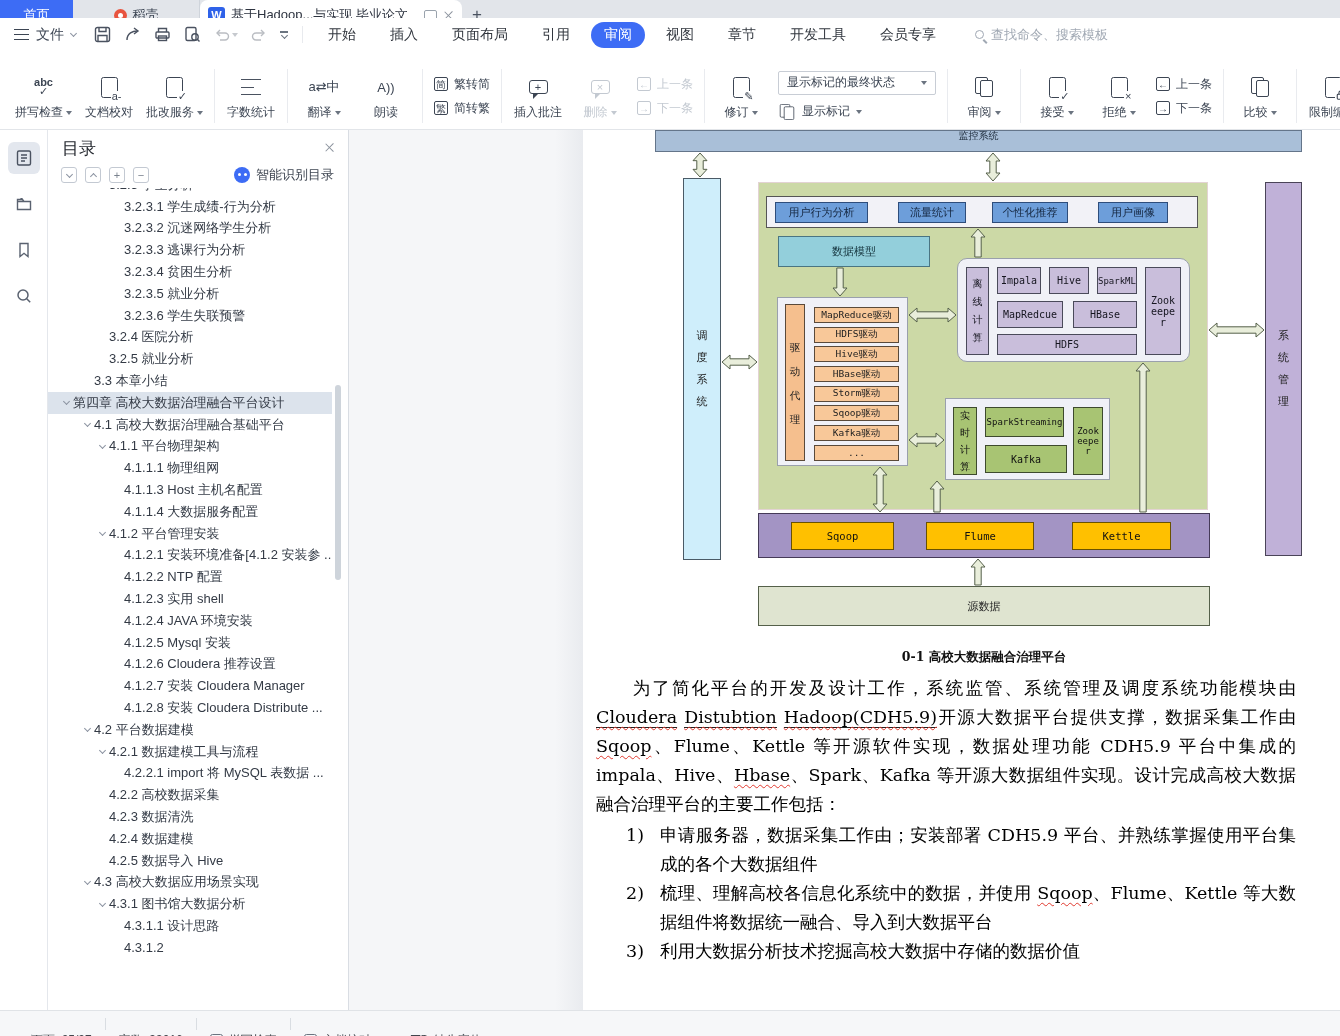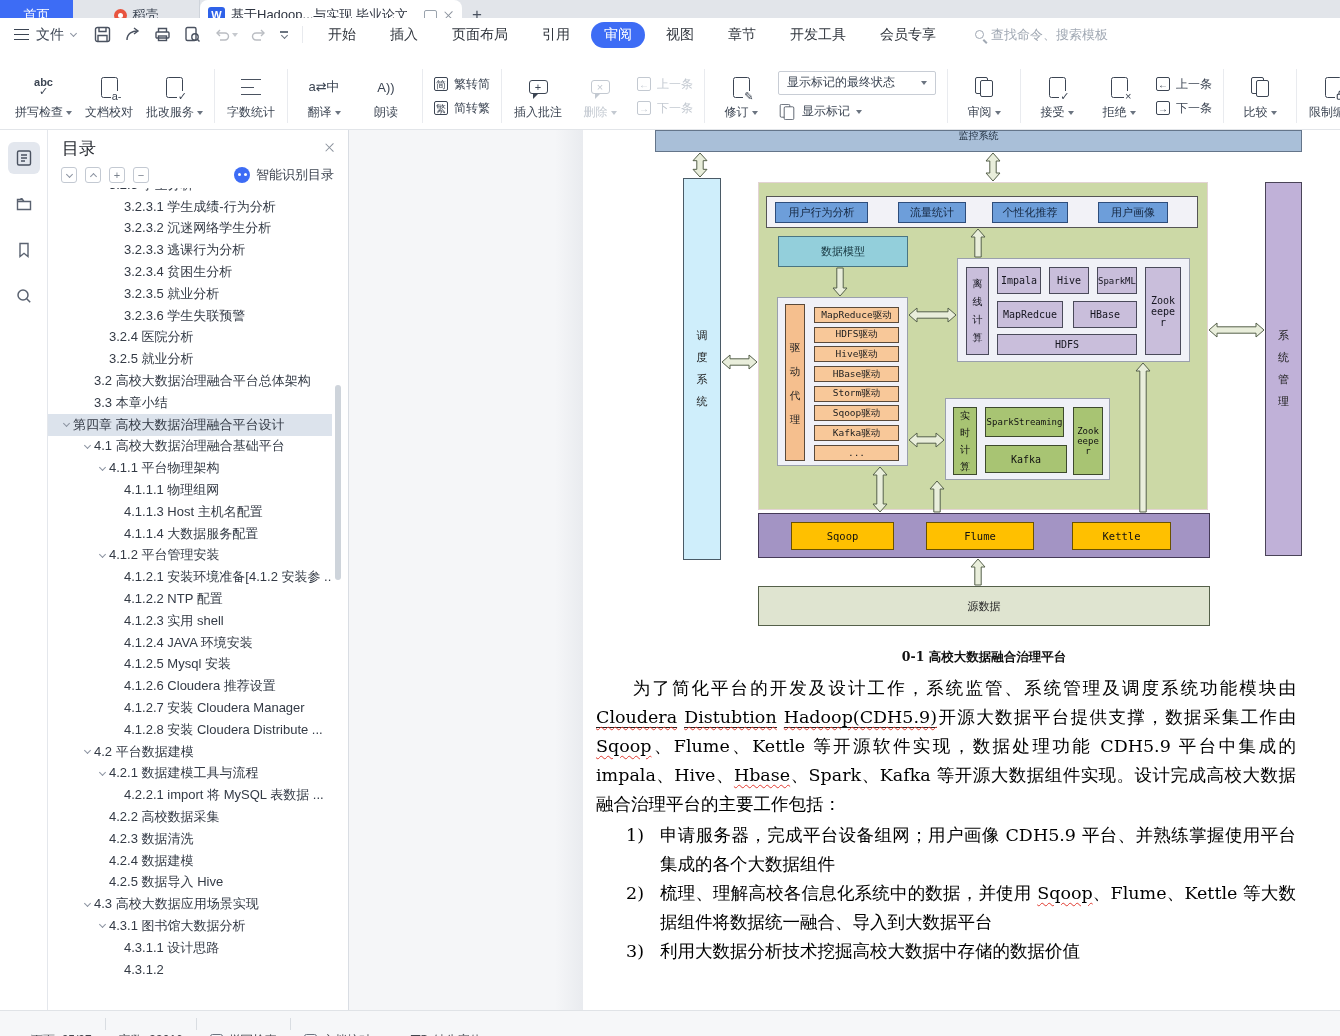--- a/index.html
+++ b/index.html
@@ -497,24 +497,20 @@
           <div class="toc-row lvl3">
             <span class="slot"></span>
             <span>3.2.4 医院分析</span>
           </div>
           <div class="toc-row lvl3">
             <span class="slot"></span>
             <span>3.2.5 就业分析</span>
           </div>
           <div class="toc-row lvl2">
             <span class="slot"></span>
-            <span>3.2 高校大数据治理融合平台总体架构</span>
-          </div>
-          <div class="toc-row lvl2">
-            <span class="slot"></span>
             <span>3.3 本章小结</span>
           </div>
           <div class="toc-row lvl1 sel">
             <span class="slot">
               <span class="cv"></span>
             </span>
             <span>第四章 高校大数据治理融合平台设计</span>
           </div>
           <div class="toc-row lvl2">
             <span class="slot">
@@ -630,39 +626,39 @@
       <div class="box dg monitor-bar"><span>监控系统</span></div>
       <div class="box dg side-bar" style="left:682px;top:52px;width:37px;height:374px;background:#c0b1d8;border:1px solid #4a4458;">
           <span class="vt" style="line-height:22px;">系统管理</span>
         </div>
       <div class="box dg green"></div>
       <div class="box dg strip"></div>
       <div class="appbox dg" style="left:192px;width:93px;">用户行为分析</div>
       <div class="appbox dg" style="left:315px;width:68px;">流量统计</div>
       <div class="appbox dg" style="left:409px;width:76px;">个性化推荐</div>
       <div class="appbox dg" style="left:515px;width:70px;">用户画像</div>
-      <div class="box dg" style="left:195px;top:106px;width:130px;height:31px;background:#93cfdb;border:1px solid #4a7582;display:flex;align-items:center;justify-content:center;font-size:11px;color:#14333c;">数据模型</div>
+      <div class="box dg" style="left:195px;top:106px;width:152px;height:31px;background:#93cfdb;border:1px solid #4a7582;display:flex;align-items:center;justify-content:center;font-size:11px;color:#14333c;">数据模型</div>
 
       <div class="box dg wcontainer" style="left:194px;top:167px;width:131px;height:169px;">
         <div class="box" style="left:7px;top:6px;width:20px;height:157px;background:#f5bf8e;border:1px solid #5a4a3a;display:flex;align-items:center;justify-content:center;font-size:10.5px;color:#222;">
             <span class="vt" style="line-height:24px;">驱动代理</span>
           </div>
         <div class="box" style="left:36px;top:9px;width:85px;display:flex;flex-direction:column;gap:3.7px;">
             <div class="drv">MapReduce驱动</div>
             <div class="drv">HDFS驱动</div>
             <div class="drv">Hive驱动</div>
             <div class="drv">HBase驱动</div>
             <div class="drv">Storm驱动</div>
             <div class="drv">Sqoop驱动</div>
             <div class="drv">Kafka驱动</div>
             <div class="drv">...</div>
           </div>
       </div>
 
-      <div class="box dg wcontainer" style="left:374px;top:128px;width:233px;height:104px;">
+      <div class="box dg wcontainer" style="left:374px;top:128px;width:233px;height:104px;border-radius:10px;">
         <div class="obox" style="left:8px;top:8px;width:23px;height:88px;">
             <span class="vt" style="line-height:18px;font-family:'DejaVu Serif','Liberation Serif',serif;font-size:10px;">离线计算</span>
           </div>
         <div class="obox" style="left:39px;top:8px;width:44px;height:27px;">Impala</div>
         <div class="obox" style="left:91px;top:8px;width:40px;height:27px;">Hive</div>
         <div class="obox" style="left:139px;top:8px;width:40px;height:27px;font-size:9px;">SparkML</div>
         <div class="obox" style="left:187px;top:8px;width:36px;height:88px;word-break:break-all;padding:0 3px;text-align:center;">Zookeeper</div>
         <div class="obox" style="left:39px;top:42px;width:66px;height:27px;">MapRedcue</div>
         <div class="obox" style="left:115px;top:42px;width:64px;height:27px;">HBase</div>
         <div class="obox" style="left:39px;top:75px;width:140px;height:21px;">HDFS</div>
@@ -719,21 +715,21 @@
             <polygon points="8,1 15,9 11.2,9 11.2,27 4.8,27 4.8,9 1,9" fill="#e9eedb" stroke="#55604a" stroke-width="1"></polygon>
           </svg></div>
       <div class="arrow" style="left:552px;top:232px;width:16px;height:151px;"><svg width="16" height="151">
             <polygon points="8,1 15,9 11.2,9 11.2,150 4.8,150 4.8,9 1,9" fill="#e9eedb" stroke="#55604a" stroke-width="1"></polygon>
           </svg></div>
 
       <div class="box dg caption">0-1 高校大数据融合治理平台</div>
 
       <div class="para"><span>为了简化平台的开发及设计工作，系统监管、系统管理及调度系统功能模块由 </span><span class="u w">Cloudera</span><span> </span><span class="u w">Distubtion</span><span> </span><span class="u w">Hadoop(CDH5.9)</span><span>开源大数据平台提供支撑，数据采集工作由 </span><span class="w">Sqoop</span><span>、Flume、Kettle 等开源软件实现，数据处理功能 CDH5.9 平台中集成的 impala、Hive、</span><span class="w">Hbase</span><span>、Spark、Kafka 等开源大数据组件实现。设计完成高校大数据融合治理平台的主要工作包括：</span></div>
       <div class="nlist">
-          <div class="li"><span class="num">1)</span><span><span>申请服务器，完成平台设备组网；用户画像 CDH5.9 平台、并熟练掌握使用平台集成的各个大数据组件</span></span></div>
+          <div class="li"><span class="num">1)</span><span><span>申请服务器，数据采集工作由；安装部署 CDH5.9 平台、并熟练掌握使用平台集成的各个大数据组件</span></span></div>
           <div class="li"><span class="num">2)</span><span><span>梳理、理解高校各信息化系统中的数据，并使用 </span><span class="w">Sqoop</span><span>、Flume、Kettle 等大数据组件将数据统一融合、导入到大数据平台</span></span></div>
           <div class="li"><span class="num">3)</span><span><span>利用大数据分析技术挖掘高校大数据中存储的数据价值</span></span></div>
         </div>
     </div>
   </div>
 
   <div class="statusbar">
     <span class="st-item">页面: 25/97</span>
     <span class="st-sep"></span>
     <span class="st-item">字数: 33016</span>

